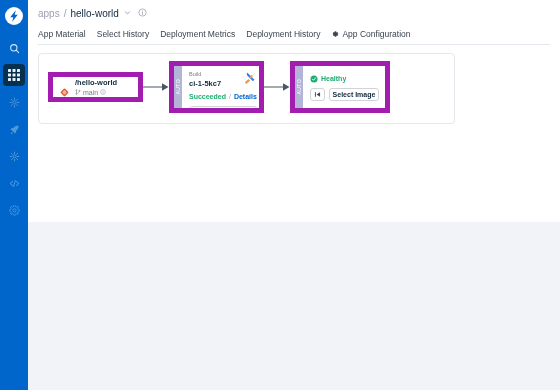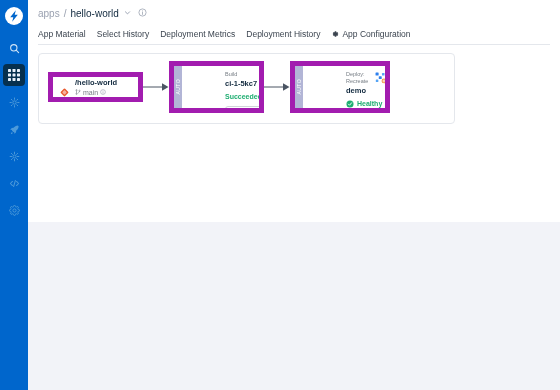--- a/index.html
+++ b/index.html
@@ -69,21 +69,21 @@
   .src-repo { font-size:7.5px; font-weight:bold; color:#11293e; line-height:9px; }
   .src-branch { font-size:7px; color:#767d84; line-height:9px; display:flex; align-items:center; gap:2px; }
   .src-branch svg { width:6px; height:6px; }
   .src-dot { width:6px; height:6px; display:inline-flex; color:#9aa1b0; }
 
   
   .arrow { width:26px; height:12px; flex:0 0 26px; display:flex; align-items:center; }
   .arrow svg { display:block; }
 
   
-  .pipe-node { height:52px;gap:36px; }
+  .pipe-node { height:52px; }
   .auto-strip {
     width:8px; flex:0 0 8px; background:#b2b5d6;
     display:flex; align-items:center; justify-content:center;
   }
   .auto-text {
     font-size:5px; color:#ffffff; letter-spacing:0.4px;
     writing-mode:vertical-rl; transform:rotate(180deg); white-space:nowrap;
   }
   .node-body { flex:1; padding:5px 6px 5px 7px; display:flex; flex-direction:column; }
   .node-top { display:flex; justify-content:space-between; align-items:flex-start; }
@@ -310,36 +310,20 @@
               <line x1="0" y1="6" x2="19" y2="6" stroke="#4b5563" stroke-width="1"></line>
               <polygon points="19,2.2 25.5,6 19,9.8" fill="#4b5563"></polygon>
             </svg>
           </span>
 
           <div class="node-card pipe-node deploy-node">
             <div class="auto-strip">
               <span class="auto-text">AUTO</span>
             </div>
             <div class="node-body">
-              <div class="node-top">
-                <div>
-                  <div class="node-kind">Deploy: Recreate</div>
-                  <div class="node-name">demo</div>
-                </div>
-                <span class="node-icon">
-                  <svg width="14" height="14" viewBox="0 0 20 20">
-                    <rect x="2.2" y="2.2" width="4.4" height="4.4" rx="0.8" fill="#2f80ed"></rect>
-                    <rect x="11.4" y="2.8" width="3.6" height="3.6" rx="0.8" fill="#56a5f5"></rect>
-                    <rect x="6.8" y="7.4" width="4.2" height="4.2" rx="0.8" fill="#2f80ed"></rect>
-                    <rect x="2.6" y="12.2" width="3.6" height="3.6" rx="0.8" fill="#56a5f5"></rect>
-                    <circle cx="14.2" cy="14.2" r="3.4" fill="#f2994a"></circle>
-                    <path d="M12.6 14.2h3.2M14.2 12.6v3.2" stroke="#ffffff" stroke-width="1" stroke-linecap="round"></path>
-                  </svg>
-                </span>
-              </div>
               <div class="node-status">
                 <span class="st-check">
                   <svg width="8" height="8" viewBox="0 0 14 14">
                     <circle cx="7" cy="7" r="6.2" fill="#1dad70"></circle>
                     <polyline points="4.2,7.2 6.2,9.2 9.8,4.9" fill="none" stroke="#ffffff" stroke-width="1.6" stroke-linecap="round" stroke-linejoin="round"></polyline>
                   </svg>
                 </span>
                 <span class="st-healthy">Healthy</span>
               </div>
               <div class="node-actions">

